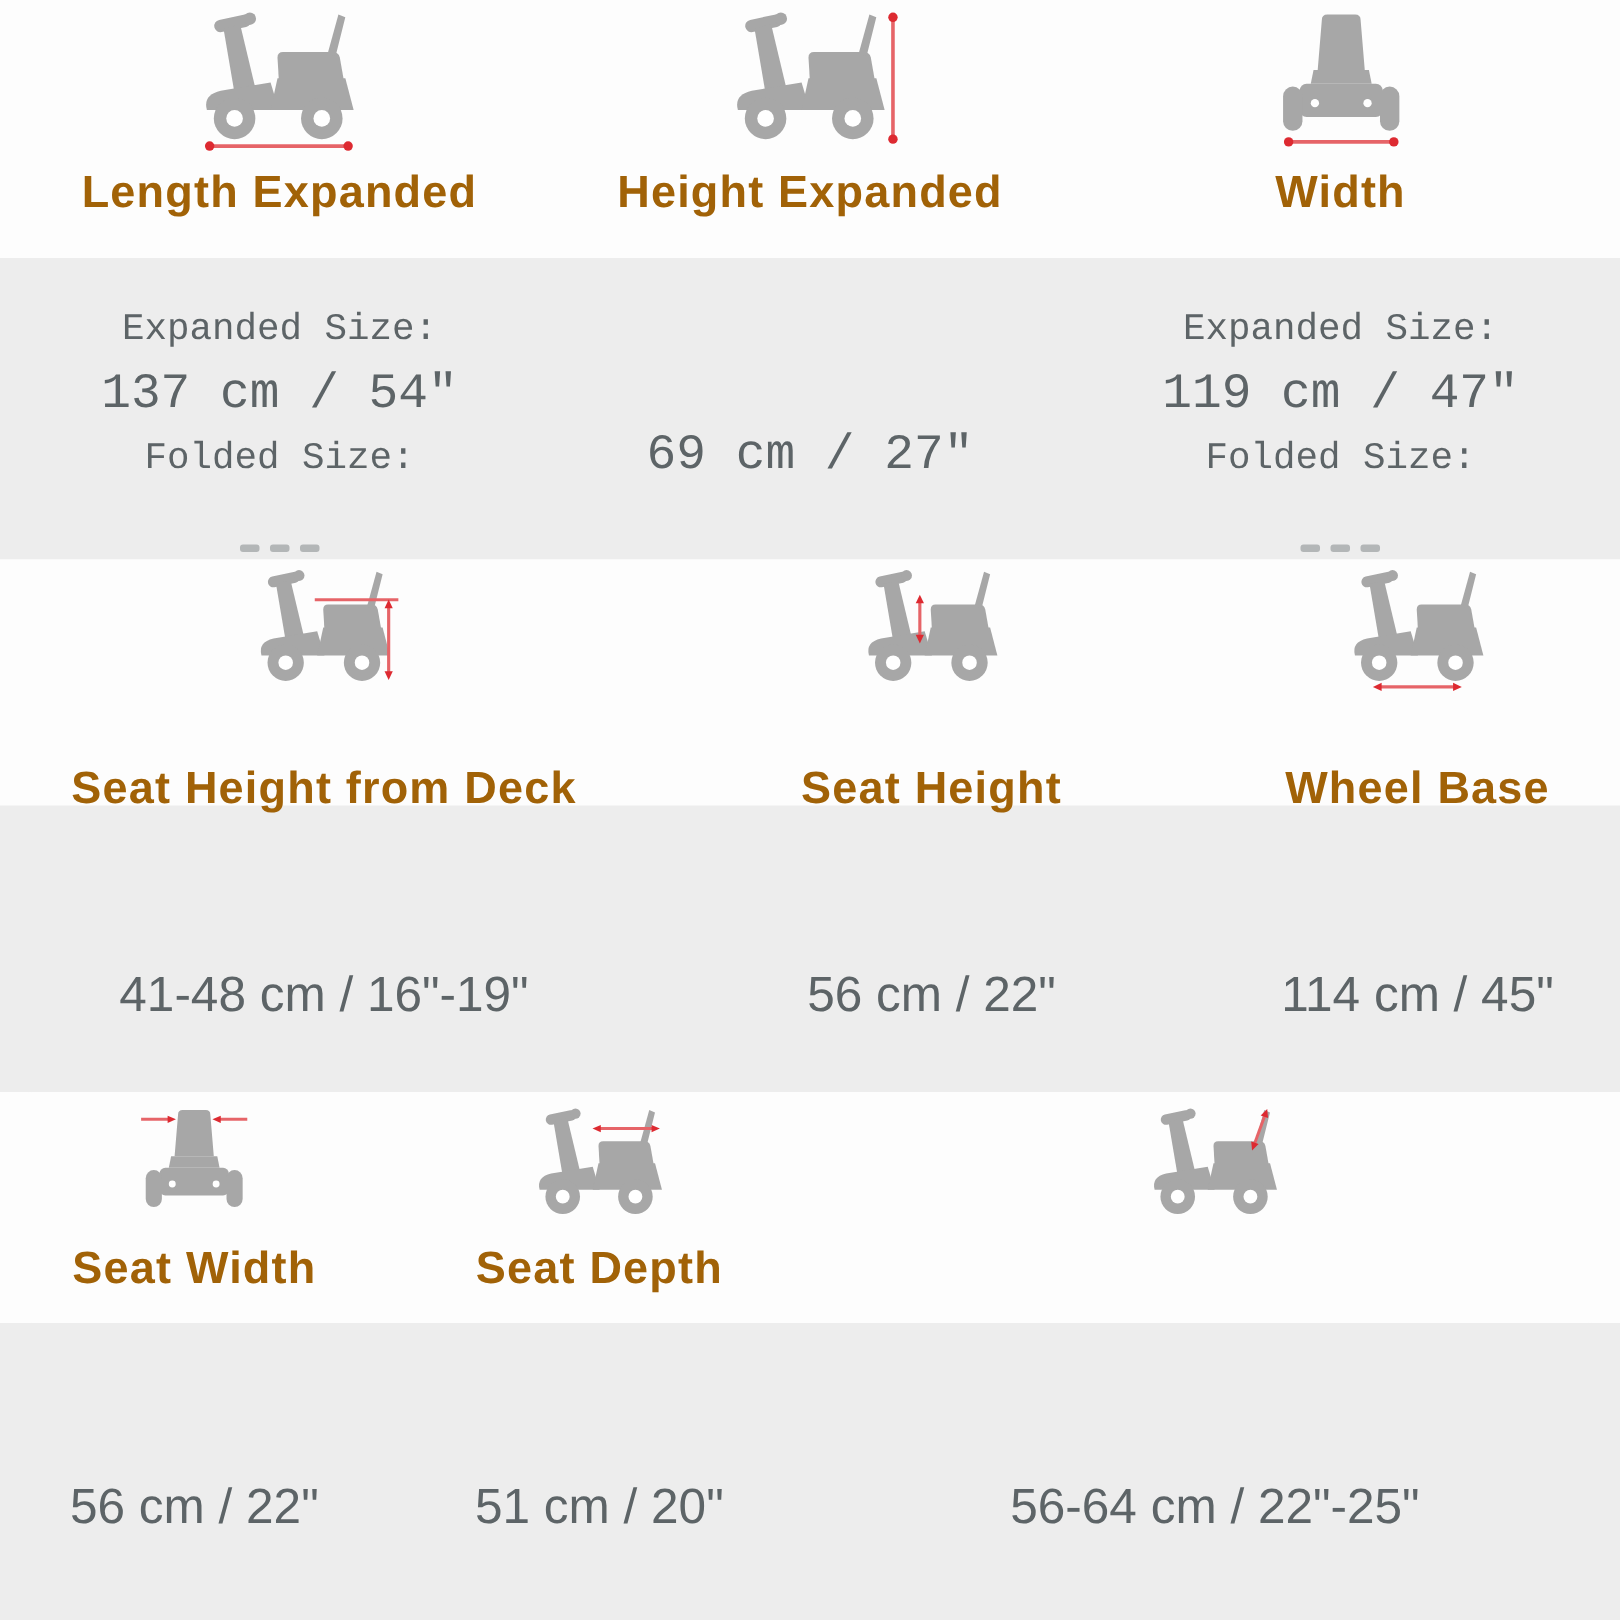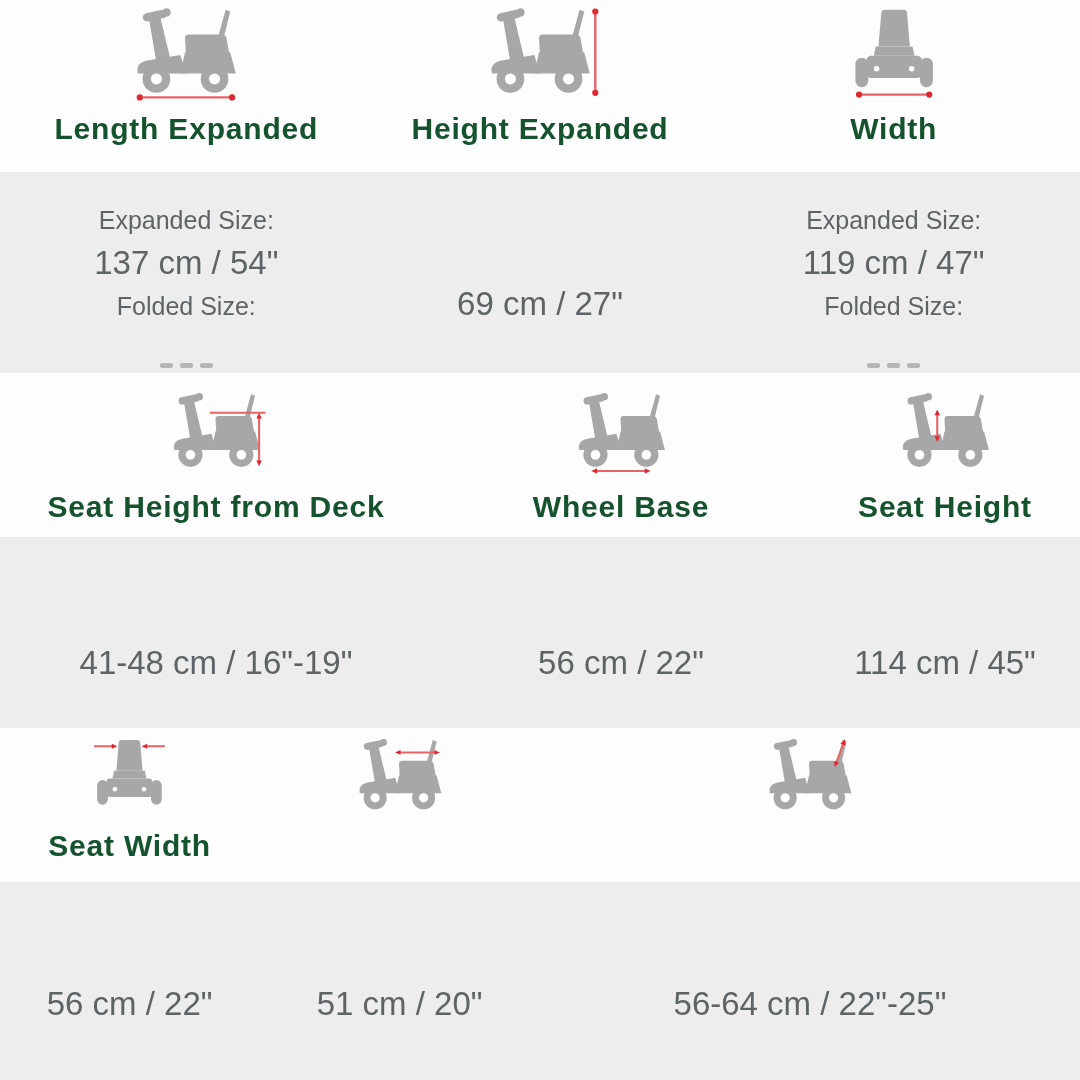--- a/index.html
+++ b/index.html
@@ -13,37 +13,37 @@
   .band{background:#ededed;}
   .r1{grid-template-columns:34.5% 31% 34.5%;height:172px;}
   .b1{grid-template-columns:34.5% 31% 34.5%;height:201px;overflow:hidden;}
   .r2{grid-template-columns:40% 35% 25%;height:164px;}
   .b2{grid-template-columns:40% 35% 25%;height:191px;overflow:hidden;}
   .r3{grid-template-columns:24% 26% 50%;height:154px;border-radius:23px;}
   .b3{grid-template-columns:24% 26% 50%;height:198px;overflow:hidden;}
 
   .cell{display:flex;flex-direction:column;align-items:center;min-width:0;}
   .r1 .cell{padding-top:6px;}
-  .r2 .cell{padding-top:18px;}
+  .r2 .cell{padding-top:5px;gap:32px;}
   .r3 .cell{padding-top:9px;}
 
   .icon{display:block;}
   .r1 .icon{height:96px;}
   .r2 .icon{height:84px;}
   .r3 .icon{height:80px;}
 
   .label{
-    font-weight:bold;color:#14532d;font-size:30px;letter-spacing:.8px;
+    font-weight:bold;color:#a16207;font-size:30px;letter-spacing:.8px;
     white-space:nowrap;line-height:36px;
   }
   .r1 .label{margin-top:9px;}
   .r2 .label{margin-top:14px;}
   .r3 .label{margin-top:11px;}
 
-  .b1 .cell{padding-top:33px;}
+  .b1 .cell{padding-top:33px;font-family:Liberation Mono, monospace;}
   .b1 .cell.mid{padding-top:104px;}
   .b2 .cell{padding-top:104px;}
   .b3 .cell{padding-top:100px;}
 
   .small{font-size:25px;line-height:30px;color:#5d6467;white-space:nowrap;}
   .big{font-size:33px;line-height:44px;color:#5d6467;white-space:nowrap;}
   .b1 .big{margin:6px 0;}
 
   
   .clip-row{display:flex;gap:7px;margin-top:42px;}
@@ -146,34 +146,34 @@
       <line class="rl" x1="58" y1="27" x2="127" y2="27"></line>
       <line class="rl" x1="119" y1="31" x2="119" y2="89"></line>
       <path class="rf" d="M115.6 34 L119 26.8 L122.4 34 Z"></path>
       <path class="rf" d="M115.6 86 L119 93.2 L122.4 86 Z"></path>
     </svg>
     <div class="label">Seat Height from Deck</div>
   </div>
   <div class="cell">
     <svg class="icon" viewBox="0 0 132 104">
       <use href="#sc-side"></use>
+      <line class="rl" x1="56" y1="27" x2="56" y2="59"></line>
+      <path class="rf" d="M52.6 30 L56 22.8 L59.4 30 Z"></path>
+      <path class="rf" d="M52.6 56 L56 63.2 L59.4 56 Z"></path>
+    </svg>
+    <div class="label">Seat Height</div>
+  </div>
+  <div class="cell">
+    <svg class="icon" viewBox="0 0 132 104">
+      <use href="#sc-side"></use>
       <line class="rl" x1="33" y1="99" x2="98" y2="99"></line>
       <path class="rf" d="M36 95.6 L28.8 99 L36 102.4 Z"></path>
       <path class="rf" d="M95 95.6 L102.2 99 L95 102.4 Z"></path>
     </svg>
     <div class="label">Wheel Base</div>
-  </div>
-  <div class="cell">
-    <svg class="icon" viewBox="0 0 132 104">
-      <use href="#sc-side"></use>
-      <line class="rl" x1="56" y1="27" x2="56" y2="59"></line>
-      <path class="rf" d="M52.6 30 L56 22.8 L59.4 30 Z"></path>
-      <path class="rf" d="M52.6 56 L56 63.2 L59.4 56 Z"></path>
-    </svg>
-    <div class="label">Seat Height</div>
   </div>
 </div>
 
 <div class="sec band b2">
   <div class="cell">
     <div class="big">41-48 cm / 16"-19"</div>
   </div>
   <div class="cell">
     <div class="big">56 cm / 22"</div>
   </div>
@@ -193,20 +193,21 @@
     </svg>
     <div class="label">Seat Width</div>
   </div>
   <div class="cell">
     <svg class="icon" viewBox="0 0 132 104">
       <use href="#sc-side"></use>
       <line class="rl" x1="64" y1="20" x2="114" y2="20"></line>
       <path class="rf" d="M67 16.8 L59.8 20 L67 23.2 Z"></path>
       <path class="rf" d="M111 16.8 L118.2 20 L111 23.2 Z"></path>
     </svg>
+    <div class="label">Seat Depth</div>
   </div>
   <div class="cell">
     <svg class="icon" viewBox="0 0 132 104">
       <use href="#sc-side"></use>
       <g transform="translate(105 21) rotate(20)">
         <line class="rl" x1="0" y1="-15" x2="0" y2="15"></line>
         <path class="rf" d="M-3.4 -12 L0 -19.2 L3.4 -12 Z"></path>
         <path class="rf" d="M-3.4 12 L0 19.2 L3.4 12 Z"></path>
       </g>
     </svg>

